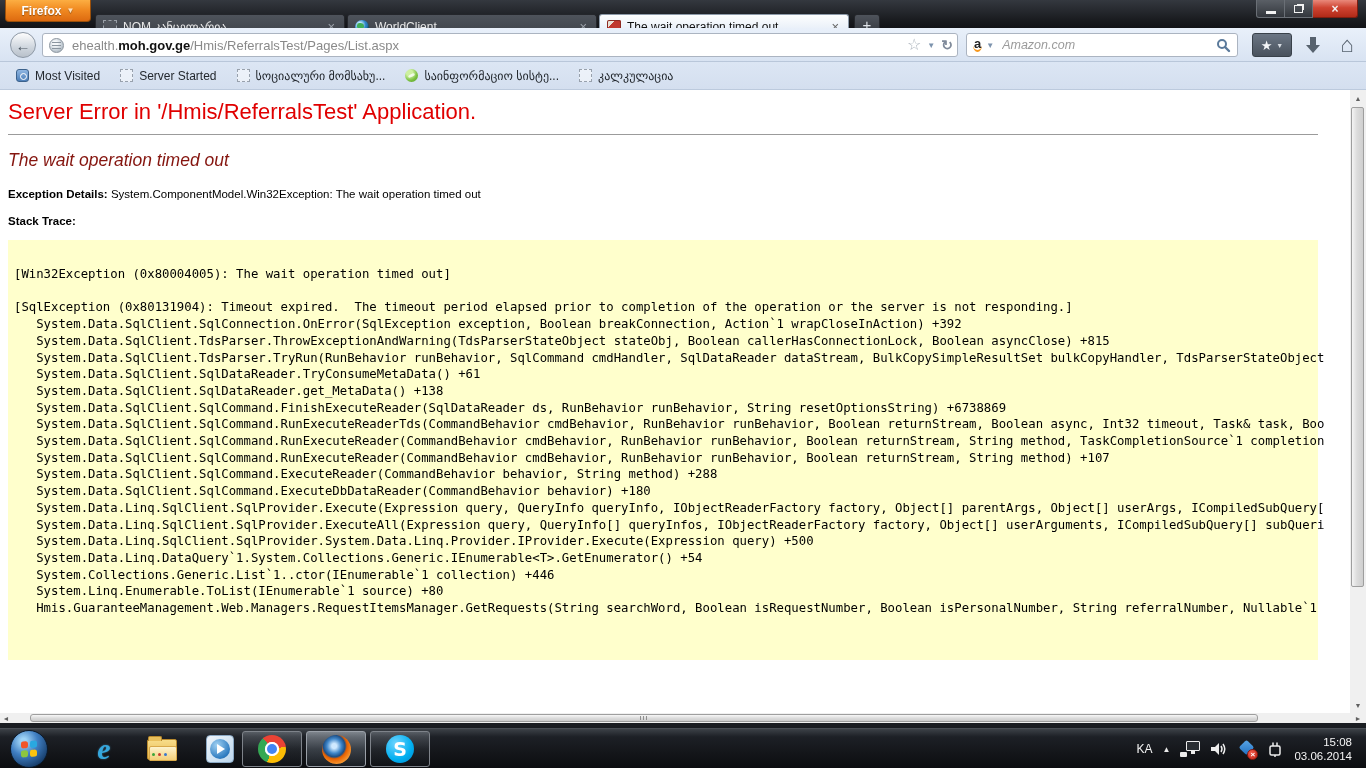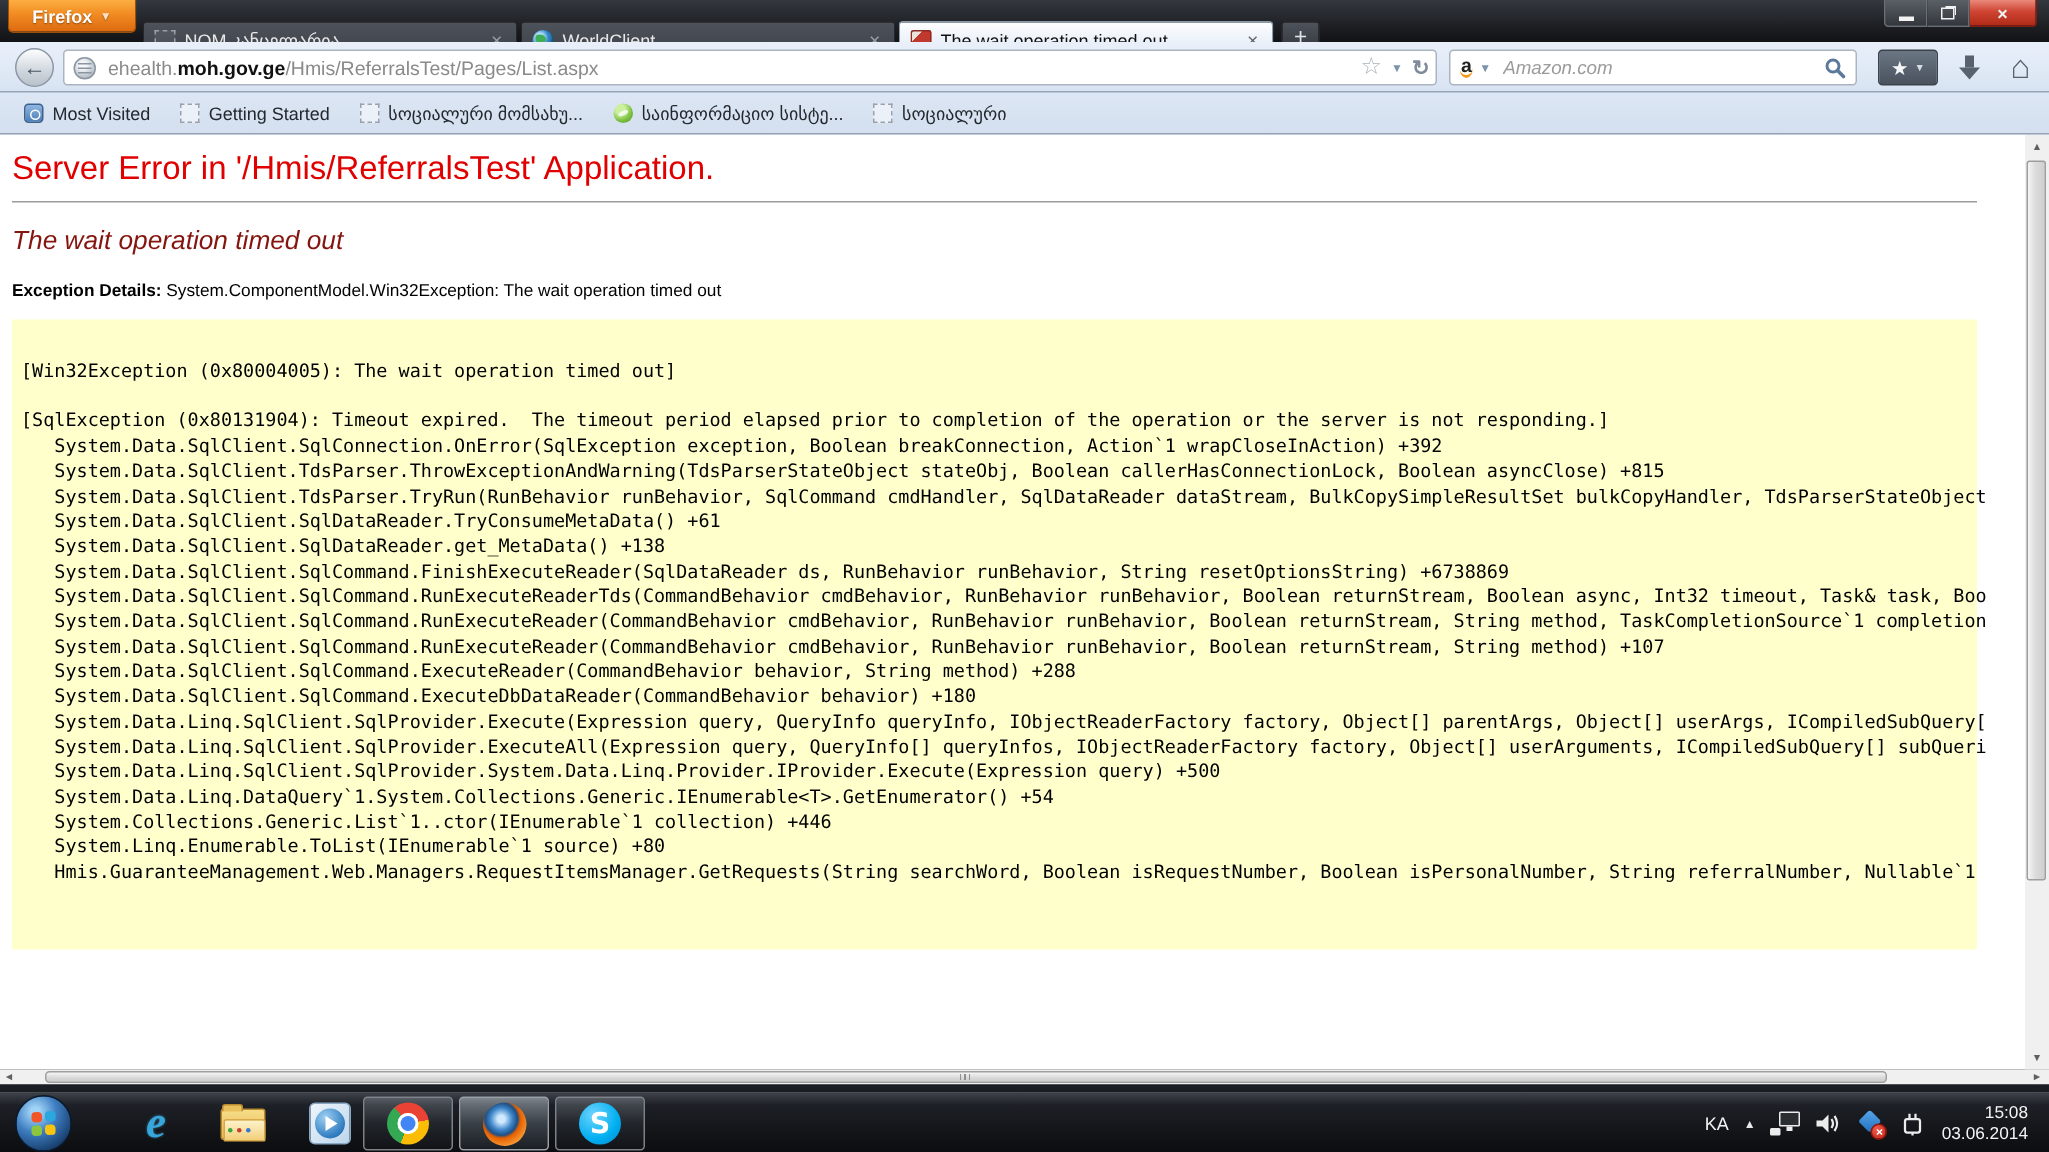--- a/index.html
+++ b/index.html
@@ -243,42 +243,43 @@
     </div>
   </div>
 
   <div class="bookmarksbar">
     <div class="bm-item">
       <span class="bm-icon bm-mostvisited"></span>
       <span>Most Visited</span>
     </div>
     <div class="bm-item">
       <span class="bm-icon bm-dashed"></span>
-      <span>Getting Started</span>
+      <span>Server Started</span>
     </div>
     <div class="bm-item">
       <span class="bm-icon bm-dashed"></span>
       <span>სოციალური მომსახუ...</span>
     </div>
     <div class="bm-item">
       <span class="bm-icon bm-green"></span>
       <span>საინფორმაციო სისტე...</span>
     </div>
     <div class="bm-item">
       <span class="bm-icon bm-dashed"></span>
-      <span>სოციალური</span>
+      <span>კალკულაცია</span>
     </div>
   </div>
 
   <div class="content">
     <div class="page-inner">
       <h1 class="err-h1">Server Error in '/Hmis/ReferralsTest' Application.</h1>
       <hr class="err-hr">
       <h2 class="err-h2">The wait operation timed out</h2>
       <p class="err-line"><b>Exception Details:</b><span> System.ComponentModel.Win32Exception: The wait operation timed out</span></p>
+      <p class="section-label">Stack Trace:</p>
       <div class="hl-box stack">
         <pre>[Win32Exception (0x80004005): The wait operation timed out]
 
 [SqlException (0x80131904): Timeout expired.  The timeout period elapsed prior to completion of the operation or the server is not responding.]
    System.Data.SqlClient.SqlConnection.OnError(SqlException exception, Boolean breakConnection, Action`1 wrapCloseInAction) +392
    System.Data.SqlClient.TdsParser.ThrowExceptionAndWarning(TdsParserStateObject stateObj, Boolean callerHasConnectionLock, Boolean asyncClose) +815
    System.Data.SqlClient.TdsParser.TryRun(RunBehavior runBehavior, SqlCommand cmdHandler, SqlDataReader dataStream, BulkCopySimpleResultSet bulkCopyHandler, TdsParserStateObject stateObj, Boolean&amp;
    System.Data.SqlClient.SqlDataReader.TryConsumeMetaData() +61
    System.Data.SqlClient.SqlDataReader.get_MetaData() +138
    System.Data.SqlClient.SqlCommand.FinishExecuteReader(SqlDataReader ds, RunBehavior runBehavior, String resetOptionsString) +6738869

